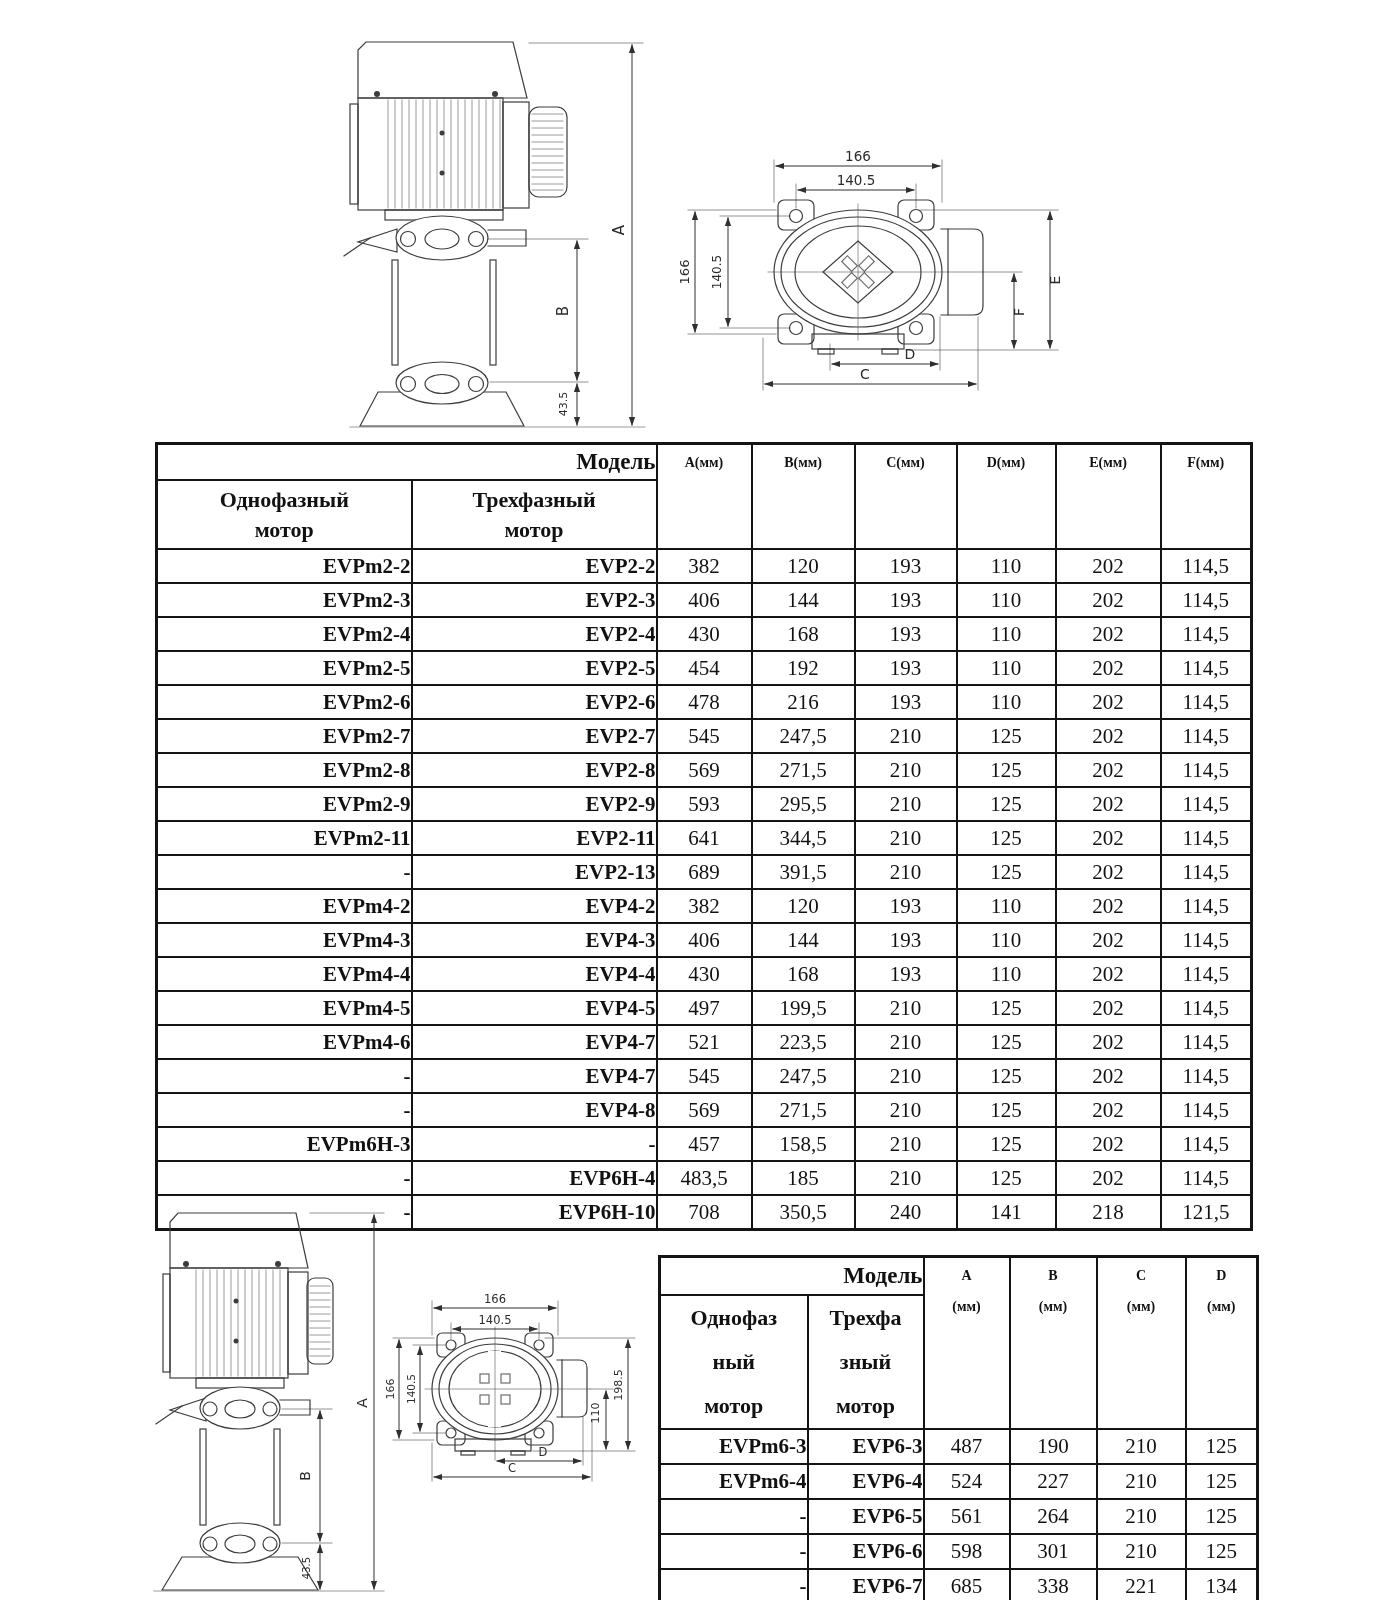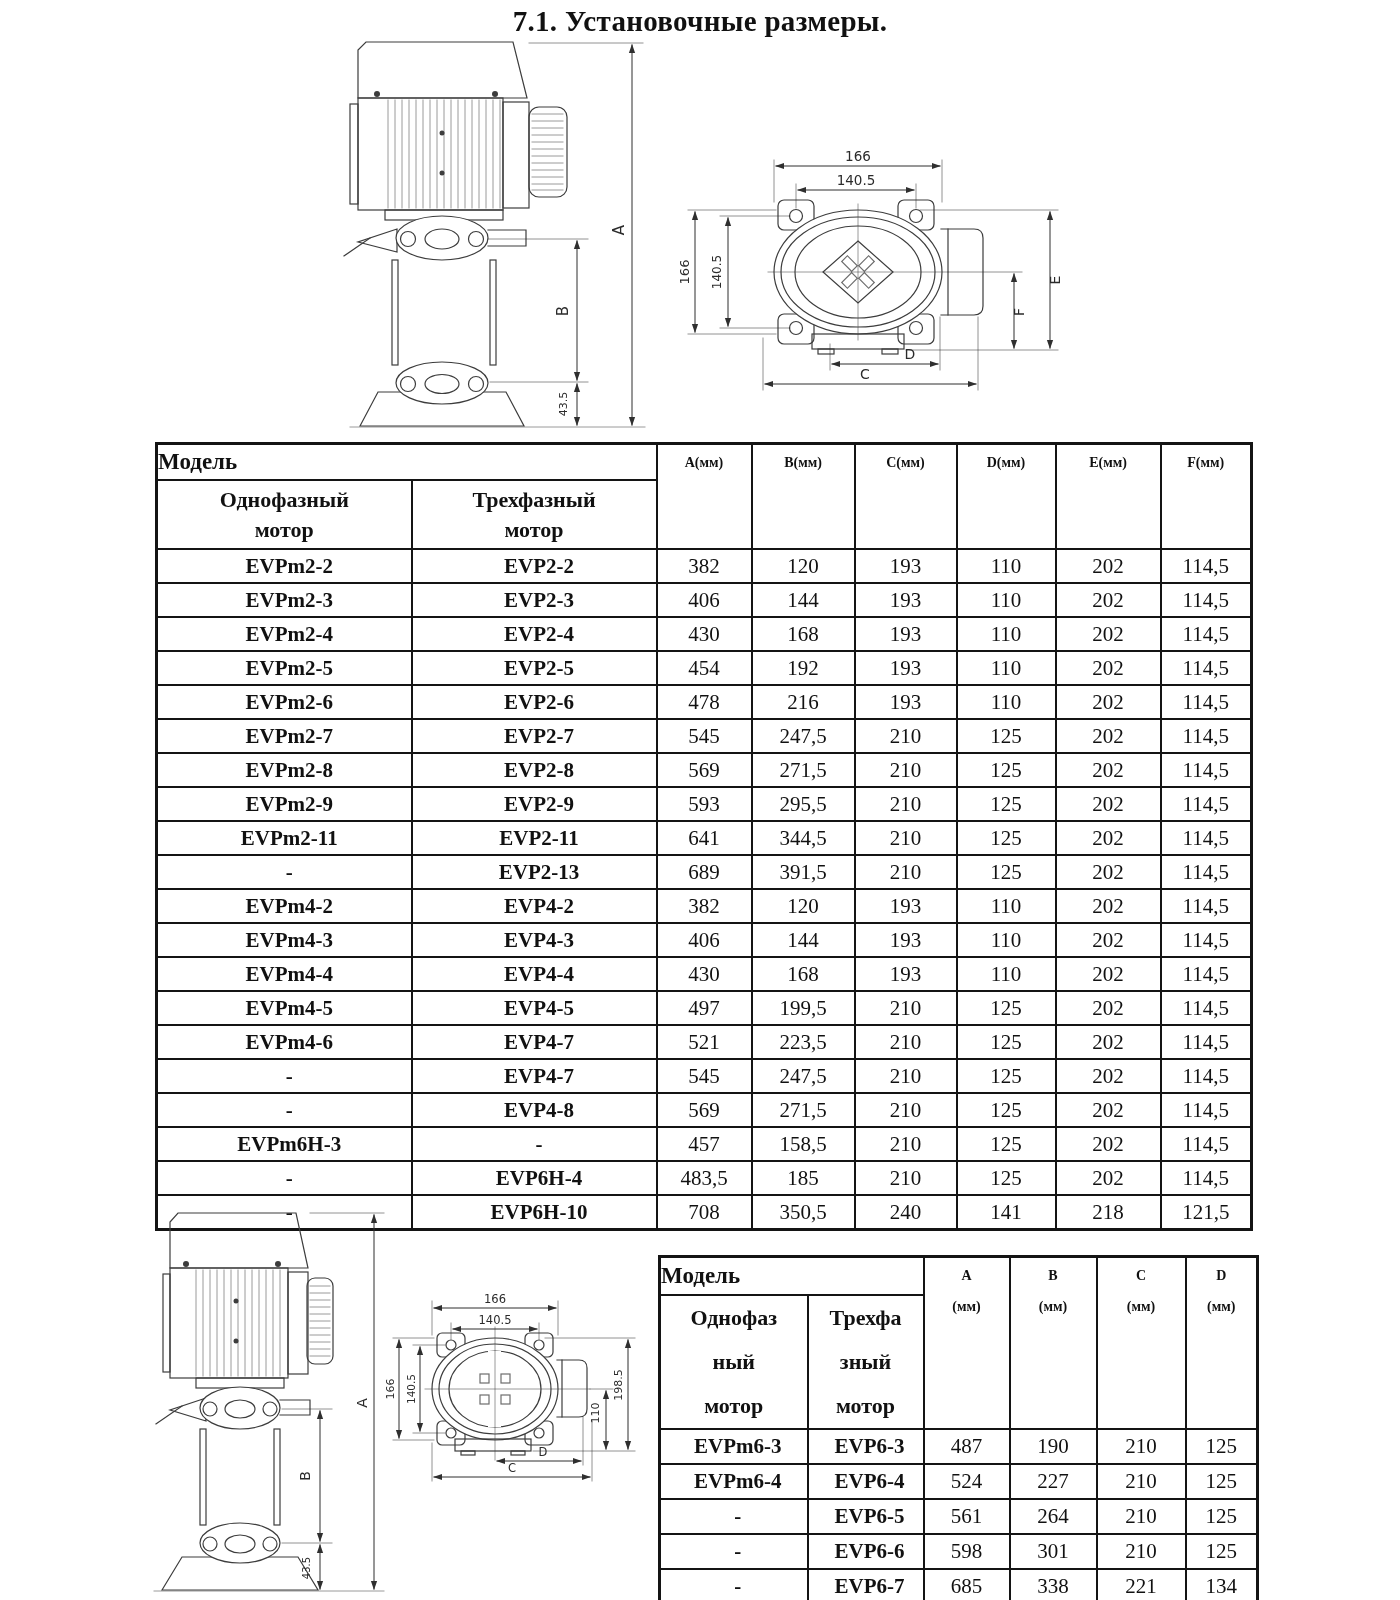--- a/index.html
+++ b/index.html
@@ -15,37 +15,36 @@
   .thin{stroke-width:.7;opacity:.75;}
   .fillc{fill:#3d3d3d;stroke:none;}
   .wh{fill:#ffffff;}
   text.dim{font-family:"DejaVu Sans",sans-serif;fill:#2b2b2b;stroke:none;}
   table{position:absolute;border-collapse:collapse;table-layout:fixed;background:#fff;}
   table{border:3px solid #141414;}
   th,td{border:2px solid #141414;padding:0;overflow:hidden;}
   .t1{left:155px;top:442px;width:1095px;}
   .t2{left:658px;top:1255px;width:598px;}
   th{font-weight:bold;}
-  .h-model{font-size:23px;height:34px;text-align:left;margin-top:20px;}
+  .h-model{font-size:23px;height:34px;text-align:right;margin-top:20px;}
   .h-sub{font-size:22px;text-align:center;white-space:pre-line;line-height:30px;height:67px;vertical-align:middle;border-radius:18px;}
   .h-dim{font-size:14px;text-align:center;vertical-align:top;padding-top:2px;white-space:pre-line;line-height:31px;}
   .t2 .h-model{height:36px;}
   .t2 .h-sub{line-height:44px;height:96px;}
   .t1 tbody td{height:32px;font-size:21px;vertical-align:middle;}
   .t2 tbody td{height:33px;font-size:21px;vertical-align:middle;}
-  td.model{font-weight:bold;text-align:center;padding-left:10px;border-radius:11px;}
+  td.model{font-weight:bold;text-align:right;padding-left:10px;border-radius:11px;}
   .t2 td.model{padding-left:8px;}
   td.num{text-align:center;font-weight:normal;}
 </style>
 </head>
 <body>
 
 <div class="page">
 
-  <div class="title">7.1. Установочные размеры.</div>
 
   <svg style="left:330px;top:30px;" width="330" height="402" viewBox="0 0 330 402">
     <defs>
       <marker id="ar1" viewBox="0 0 10 10" refX="9" refY="5" markerWidth="9" markerHeight="9" orient="auto-start-reverse">
         <path d="M0,1.5 L10,5 L0,8.5 z" style="fill:#2f2f2f;stroke:none"></path>
       </marker>
     </defs>
     <g>
       <path d="M28,68 L28,20 L36,12 L183,12 L197,68 Z"></path>
       <rect x="28" y="68" width="145" height="112"></rect>

